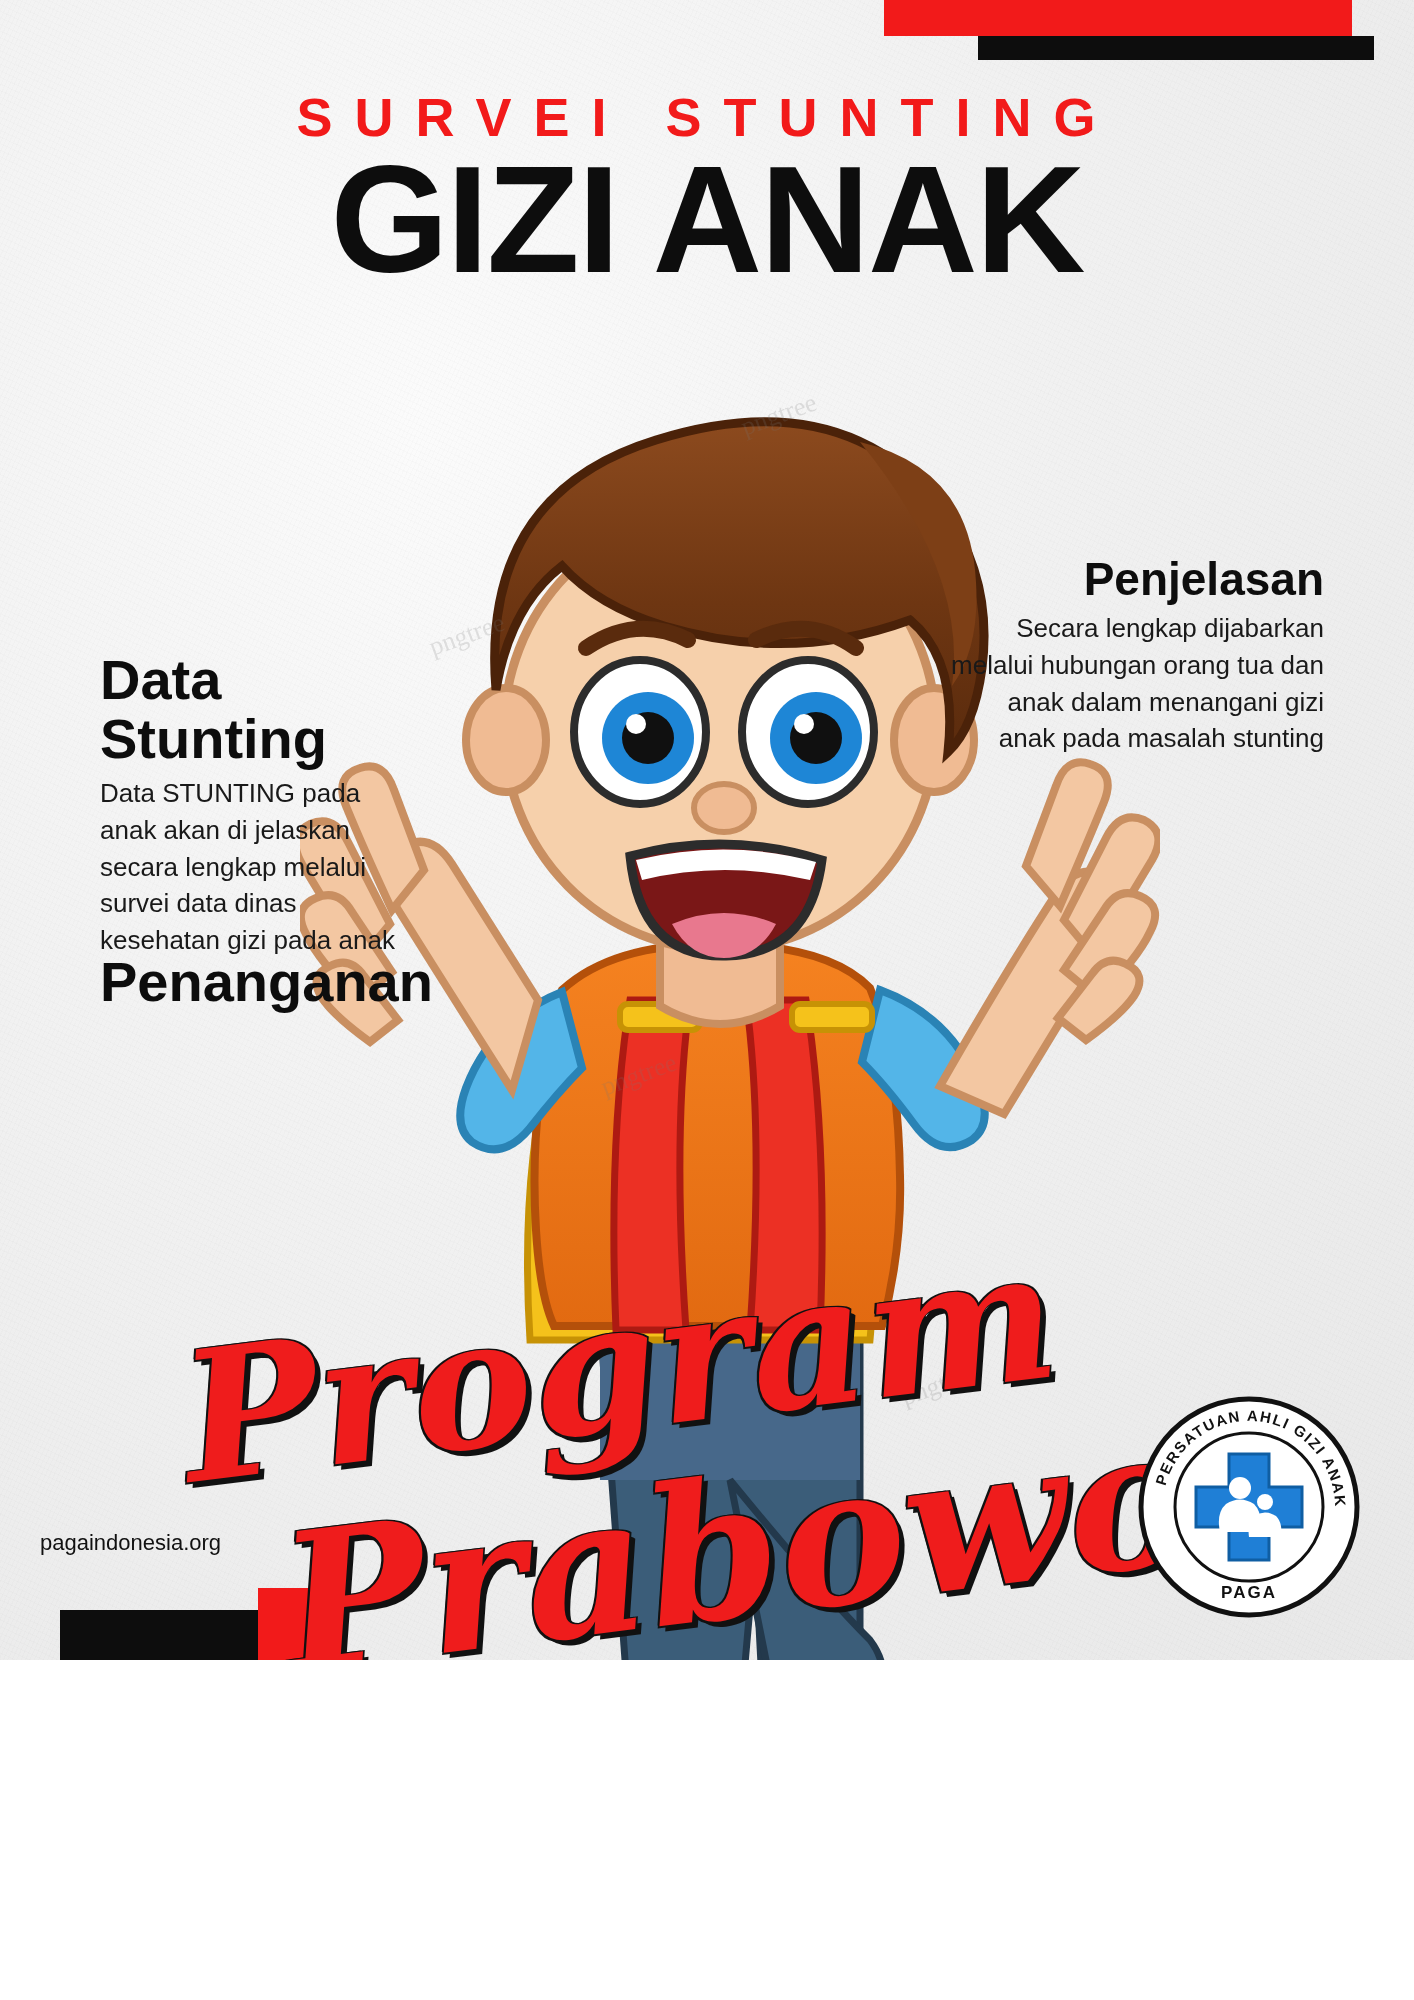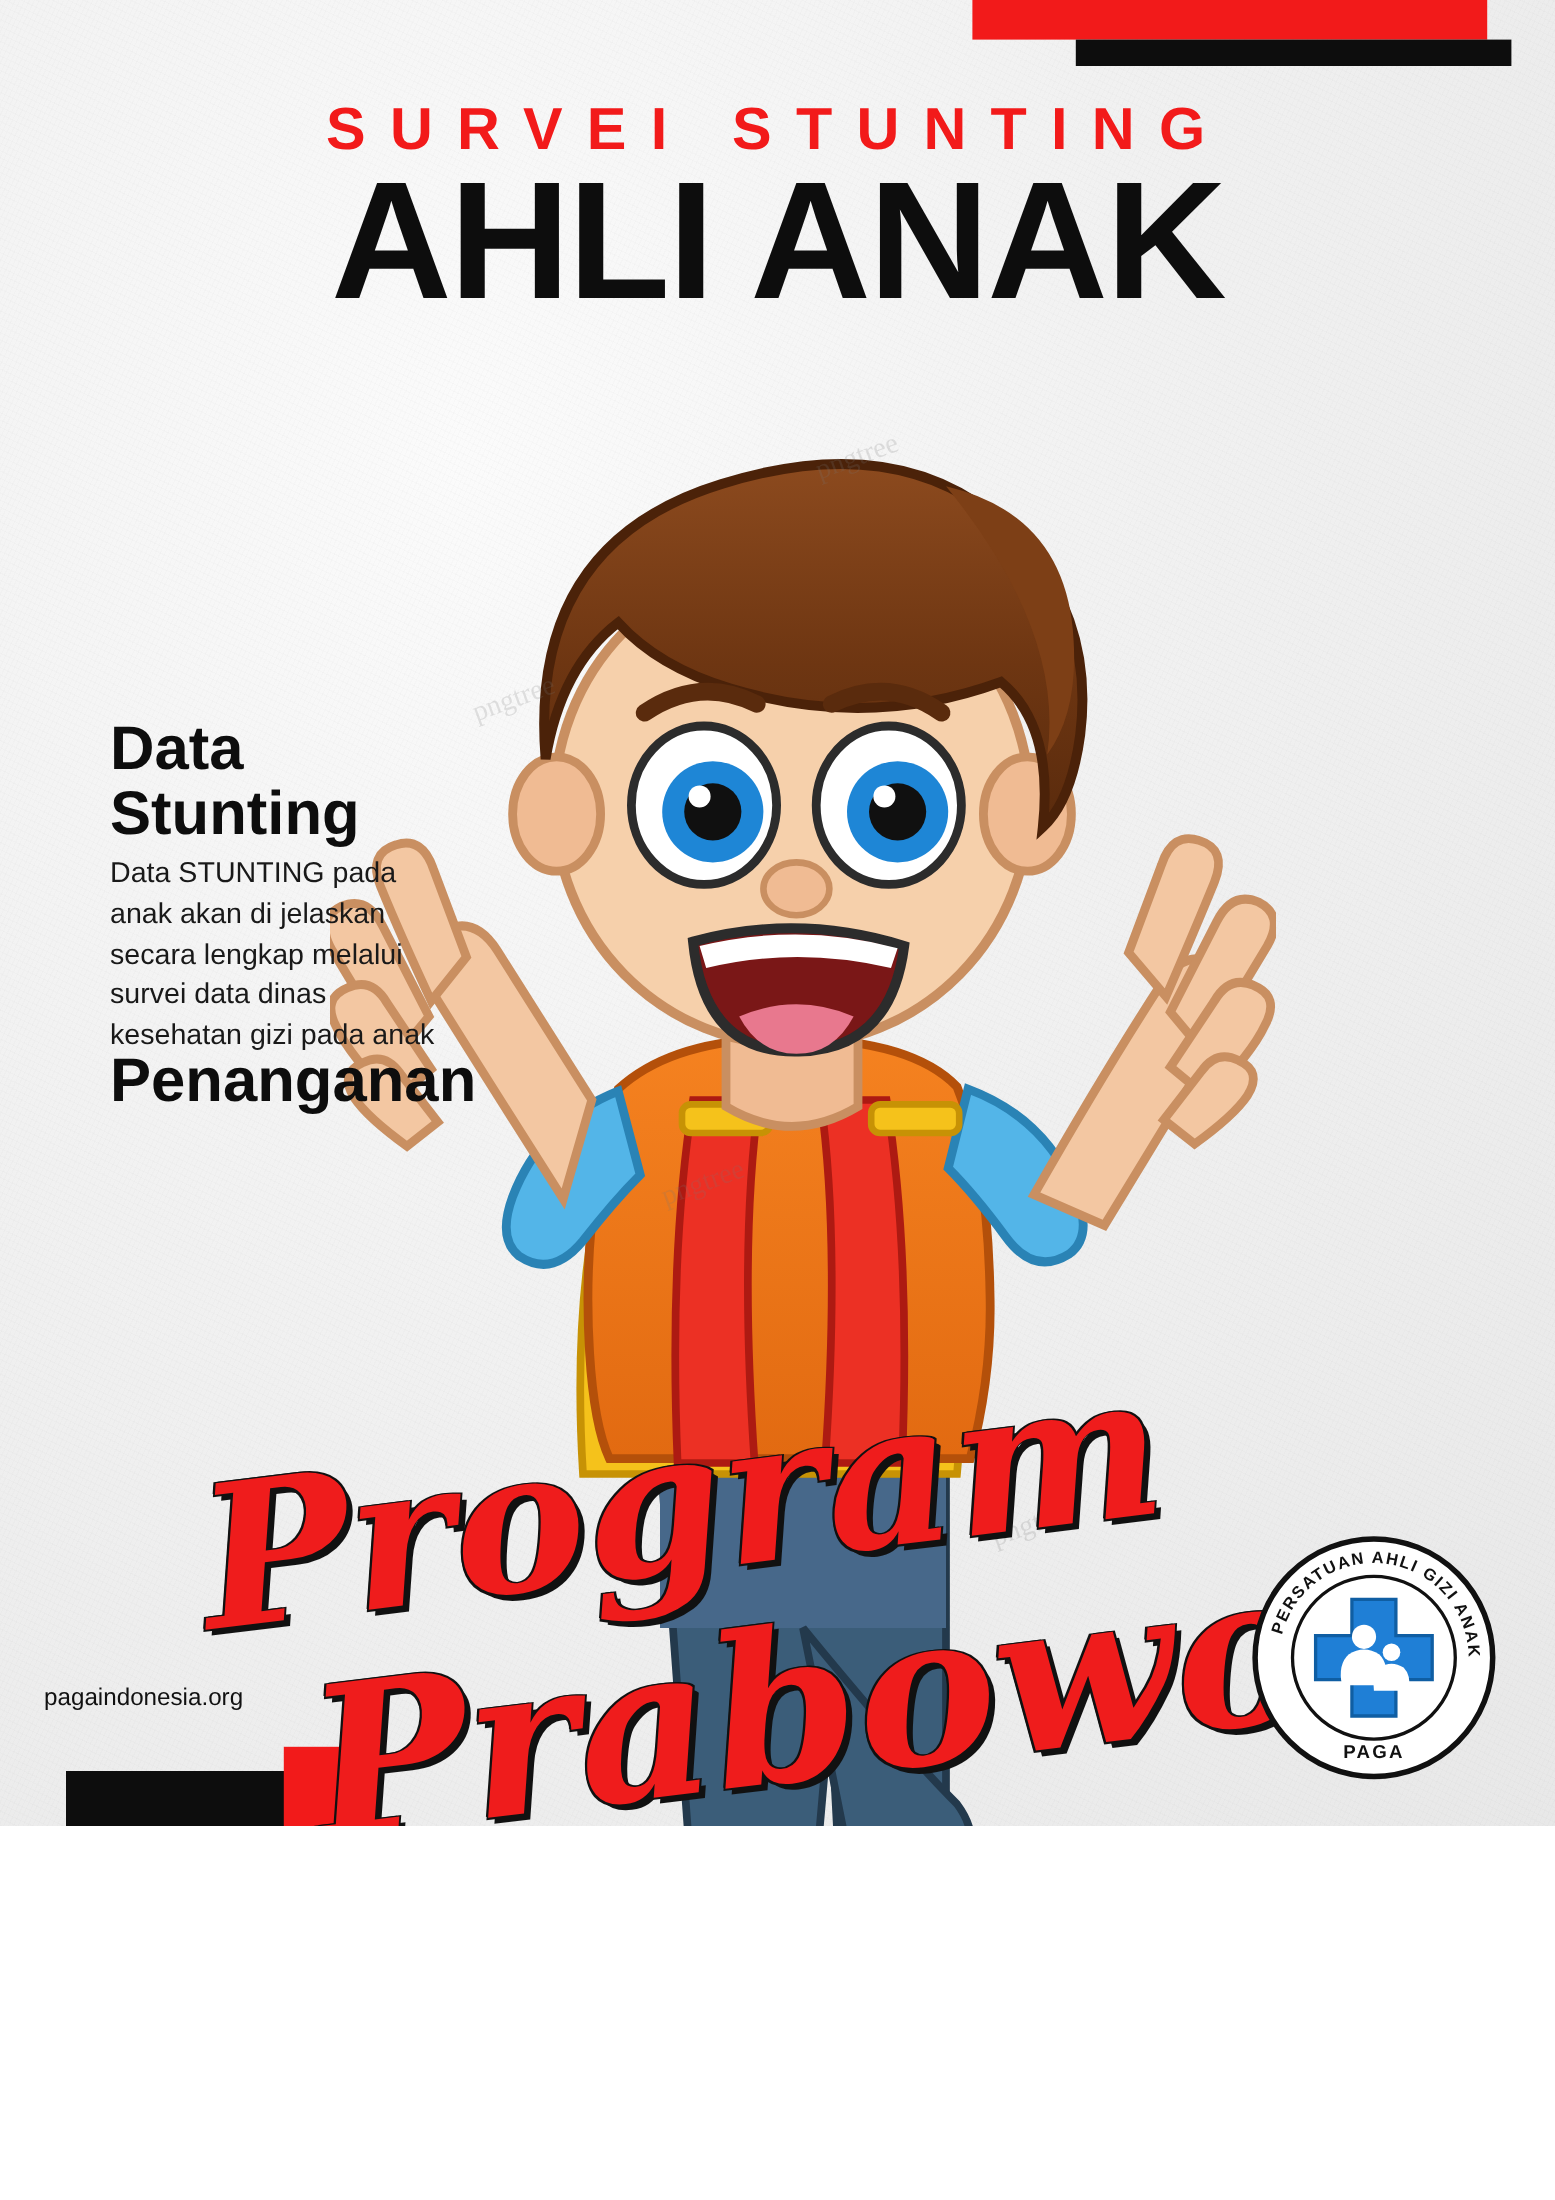--- a/index.html
+++ b/index.html
@@ -187,21 +187,21 @@
 
 <div class="poster">
   <div class="texture"></div>
 
   <div class="top-red-bar"></div>
   <div class="top-black-bar"></div>
   <div class="bottom-black-bar"></div>
   <div class="bottom-red-bar"></div>
 
   <div class="kicker">SURVEI STUNTING</div>
-  <div class="headline">AHLI ANAK</div>
+  <div class="headline">GIZI ANAK</div>
 
   <div class="illustration">
     <svg viewBox="0 0 860 1700" width="860" height="1700" xmlns="http://www.w3.org/2000/svg">
       <defs>
         <linearGradient id="hairG" x1="0" y1="0" x2="0" y2="1">
           <stop offset="0%" stop-color="#8c4a1e"></stop>
           <stop offset="55%" stop-color="#6e3612"></stop>
           <stop offset="100%" stop-color="#5a2b0d"></stop>
         </linearGradient>
         <linearGradient id="shirtG" x1="0" y1="0" x2="0" y2="1">
@@ -284,20 +284,24 @@
 
   <div class="block" id="block-data">
     <h2 class="blk-title">Data Stunting</h2>
     <p class="blk-body">Data STUNTING pada anak akan di jelaskan secara lengkap melalui survei data dinas kesehatan gizi pada anak</p>
   </div>
 
   <div class="block" id="block-penanganan">
     <h2 class="blk-title">Penanganan</h2>
   </div>
 
+  <div class="block" id="block-penjelasan">
+    <h2 class="blk-title">Penjelasan</h2>
+    <p class="blk-body">Secara lengkap dijabarkan melalui hubungan orang tua dan anak dalam menangani gizi anak pada masalah stunting</p>
+  </div>
 
   <div class="script-wrap">
     <div class="script-line" id="script-1">Program</div>
     <div class="script-line" id="script-2">Prabowo</div>
   </div>
 
   <div class="website">pagaindonesia.org</div>
 
   <div class="logo">
     <svg viewBox="0 0 230 230" width="230" height="230" xmlns="http://www.w3.org/2000/svg">

